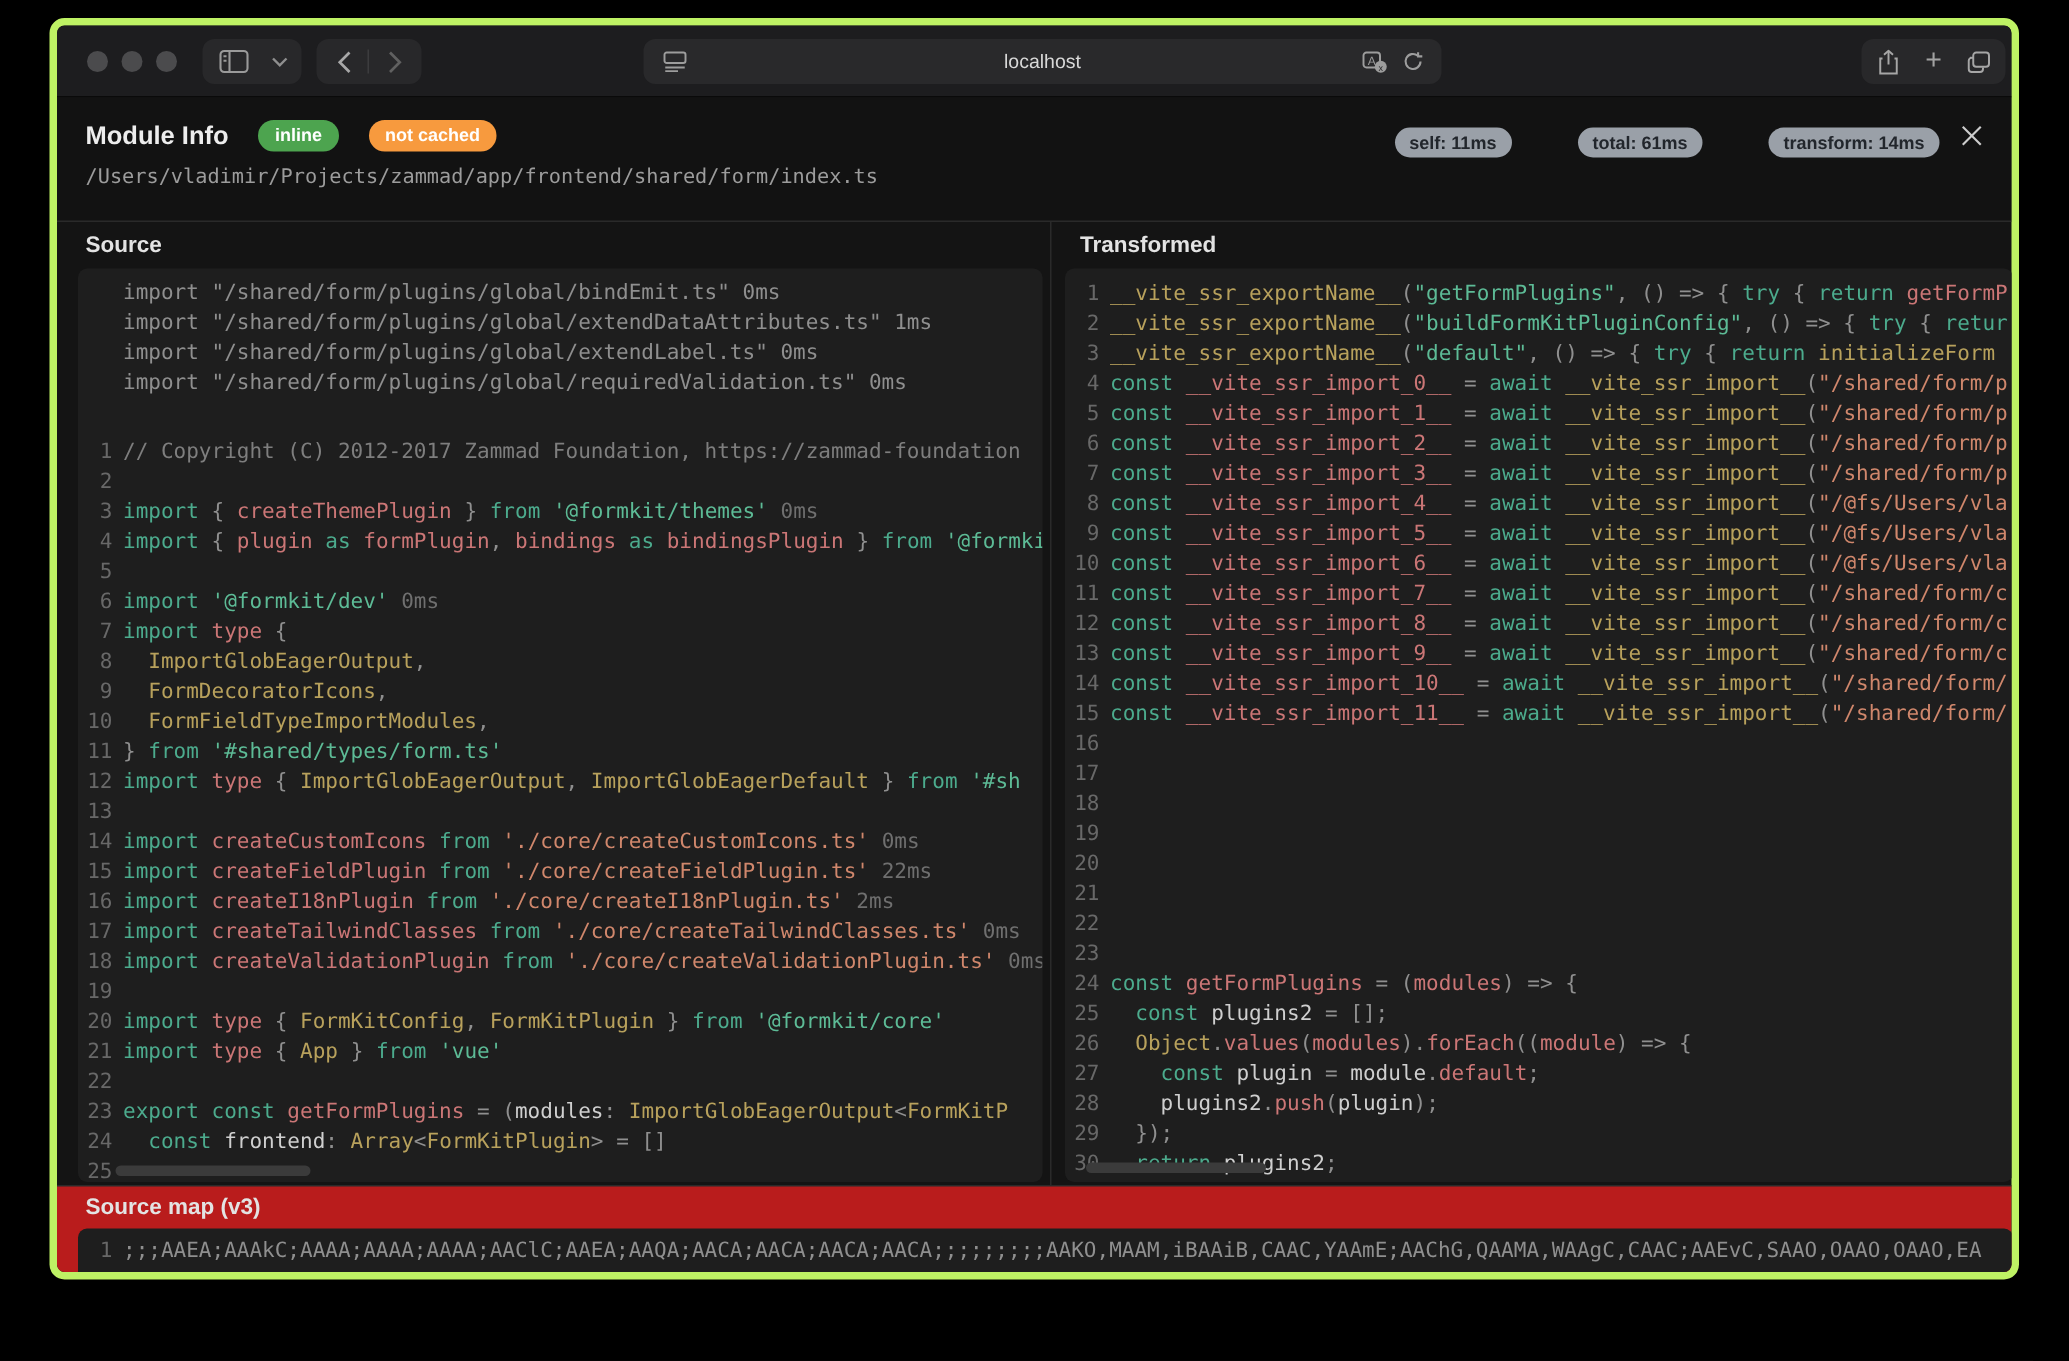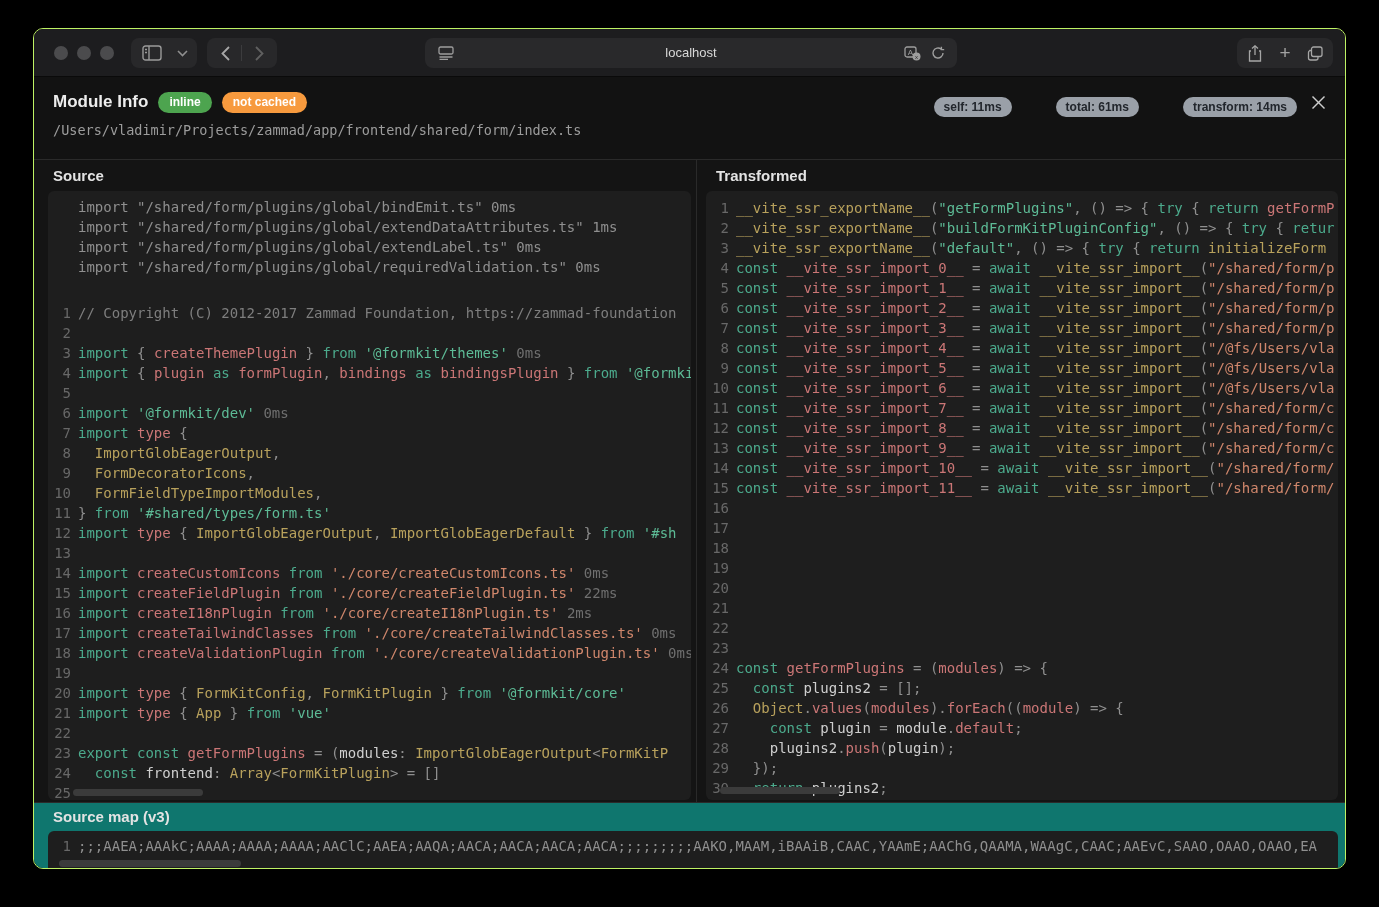--- a/index.html
+++ b/index.html
@@ -1,37 +1,37 @@
 <!DOCTYPE html>
 <html style="--badge_inline: #4da44f; --badge_not_cached: #f79a3e; --timing_pill: #9aa0a8; --syn_k: #4cab8d; --syn_r: #cb7676; --syn_y: #b8a15c; --syn_s: #5dbb96; --syn_l: #d0876c; --syn_p: #8f8f8f; --syn_c: #7e7e7e; --syn_d: #6f6f6f; --syn_w: #cfcfcf; --syn_g: #8f8f8f;"><head>
 <meta charset="utf-8">
 <style>
   * { box-sizing: border-box; margin: 0; padding: 0; }
   html,body { width:1379px; height:907px; background:#000; overflow:hidden;
               font-family:"Liberation Sans", sans-serif; }
-  .window { position:absolute; left:33px; top:28px; width:1313px; height:841px;
-            background:#141414; border-radius:10px; overflow:hidden; border:1px solid #bef264; }
+  .window { position:absolute; left:33px; top:12px; width:1313px; height:841px;
+            background:#141414; border-radius:10px; overflow:hidden; border:5px solid #bef264; }
 
   
   .toolbar { position:absolute; left:0; top:0; width:100%; height:48px; background:#1d1d1f;
              border-bottom:1px solid #0a0a0a; }
   .light { position:absolute; top:17px; width:14px; height:14px; border-radius:50%; background:#4b4b4d; }
   .pill { position:absolute; top:9px; height:30px; background:#28282a; border-radius:8px; }
   .tbtn { position:absolute; top:0; height:30px; display:flex; align-items:center; justify-content:center;
           color:#a2a2a2; background:none; border:none; cursor:default; }
   svg { display:block; }
   .urlfield { position:absolute; left:391px; top:9px; width:532px; height:30px; background:#29292b;
               border-radius:8px; }
   .urltext { position:absolute; left:0; right:0; top:0; height:30px; line-height:30px; text-align:center;
              color:#d8d8d8; font-size:13px; }
   .navdiv { position:absolute; left:34px; top:7px; width:1px; height:16px; background:#3c3c3e; }
 
   
   .modheader { position:absolute; left:0; top:48px; width:100%; height:82px; background:#121212; }
-  .titlerow { position:absolute; left:19px; top:15px; display:flex; gap:10px; }
+  .titlerow { position:absolute; left:19px; top:15px; display:flex; align-items:center; gap:20px; }
   .title { font-size:17px; font-weight:bold; color:#ededed; }
   .badge { height:21px; line-height:21px; padding:0 11px; border-radius:11px; font-size:12px;
            font-weight:bold; color:#fff; }
   .badge-green  { background:var(--badge_inline); }
   .badge-orange { background:var(--badge_not_cached); }
   .timings { position:absolute; right:48px; top:20px; display:flex; gap:8px; }
   .timing { height:20px; line-height:20px; padding:0 10px; border-radius:10px; font-size:12px;
             font-weight:bold; color:#22262c; background:var(--timing_pill);margin-left:36px; }
   .closebtn { position:absolute; right:16px; top:16px; width:18px; height:18px; background:none; border:none;
               color:#cdcdcd; cursor:default; }
@@ -52,21 +52,21 @@
   .ln { flex:0 0 30px; text-align:right; padding-right:7px; color:#686868; }
   .lc { flex:1; overflow:hidden; white-space:pre; }
   .tk-k { color:var(--syn_k); } .tk-r { color:var(--syn_r); } .tk-y { color:var(--syn_y); }
   .tk-s { color:var(--syn_s); } .tk-l { color:var(--syn_l); } .tk-p { color:var(--syn_p); }
   .tk-c { color:var(--syn_c); } .tk-d { color:var(--syn_d); } .tk-w { color:var(--syn_w); }
   .tk-g { color:var(--syn_g); }
   .hthumb { position:absolute; height:7px; border-radius:3.5px; background:#3b3b3b; }
 
   
   .smsection { position:absolute; left:0; top:773px; width:100%; height:68px; border-top:1px solid #2a2a2a;
-               background:#0f766e;padding-left:19px; }
+               background:#b91c1c;padding-left:19px; }
   .smblock { position:absolute; left:14px; top:28px; width:1290px; height:40px; background:#1e1e1e;
              border-radius:6px 6px 0 0; overflow:hidden; padding-top:5px;
              font-family:"DejaVu Sans Mono", monospace; font-size:14px; }
 </style>
 </head>
 <body>
 
 <div class="window">
 
   <div class="toolbar">

